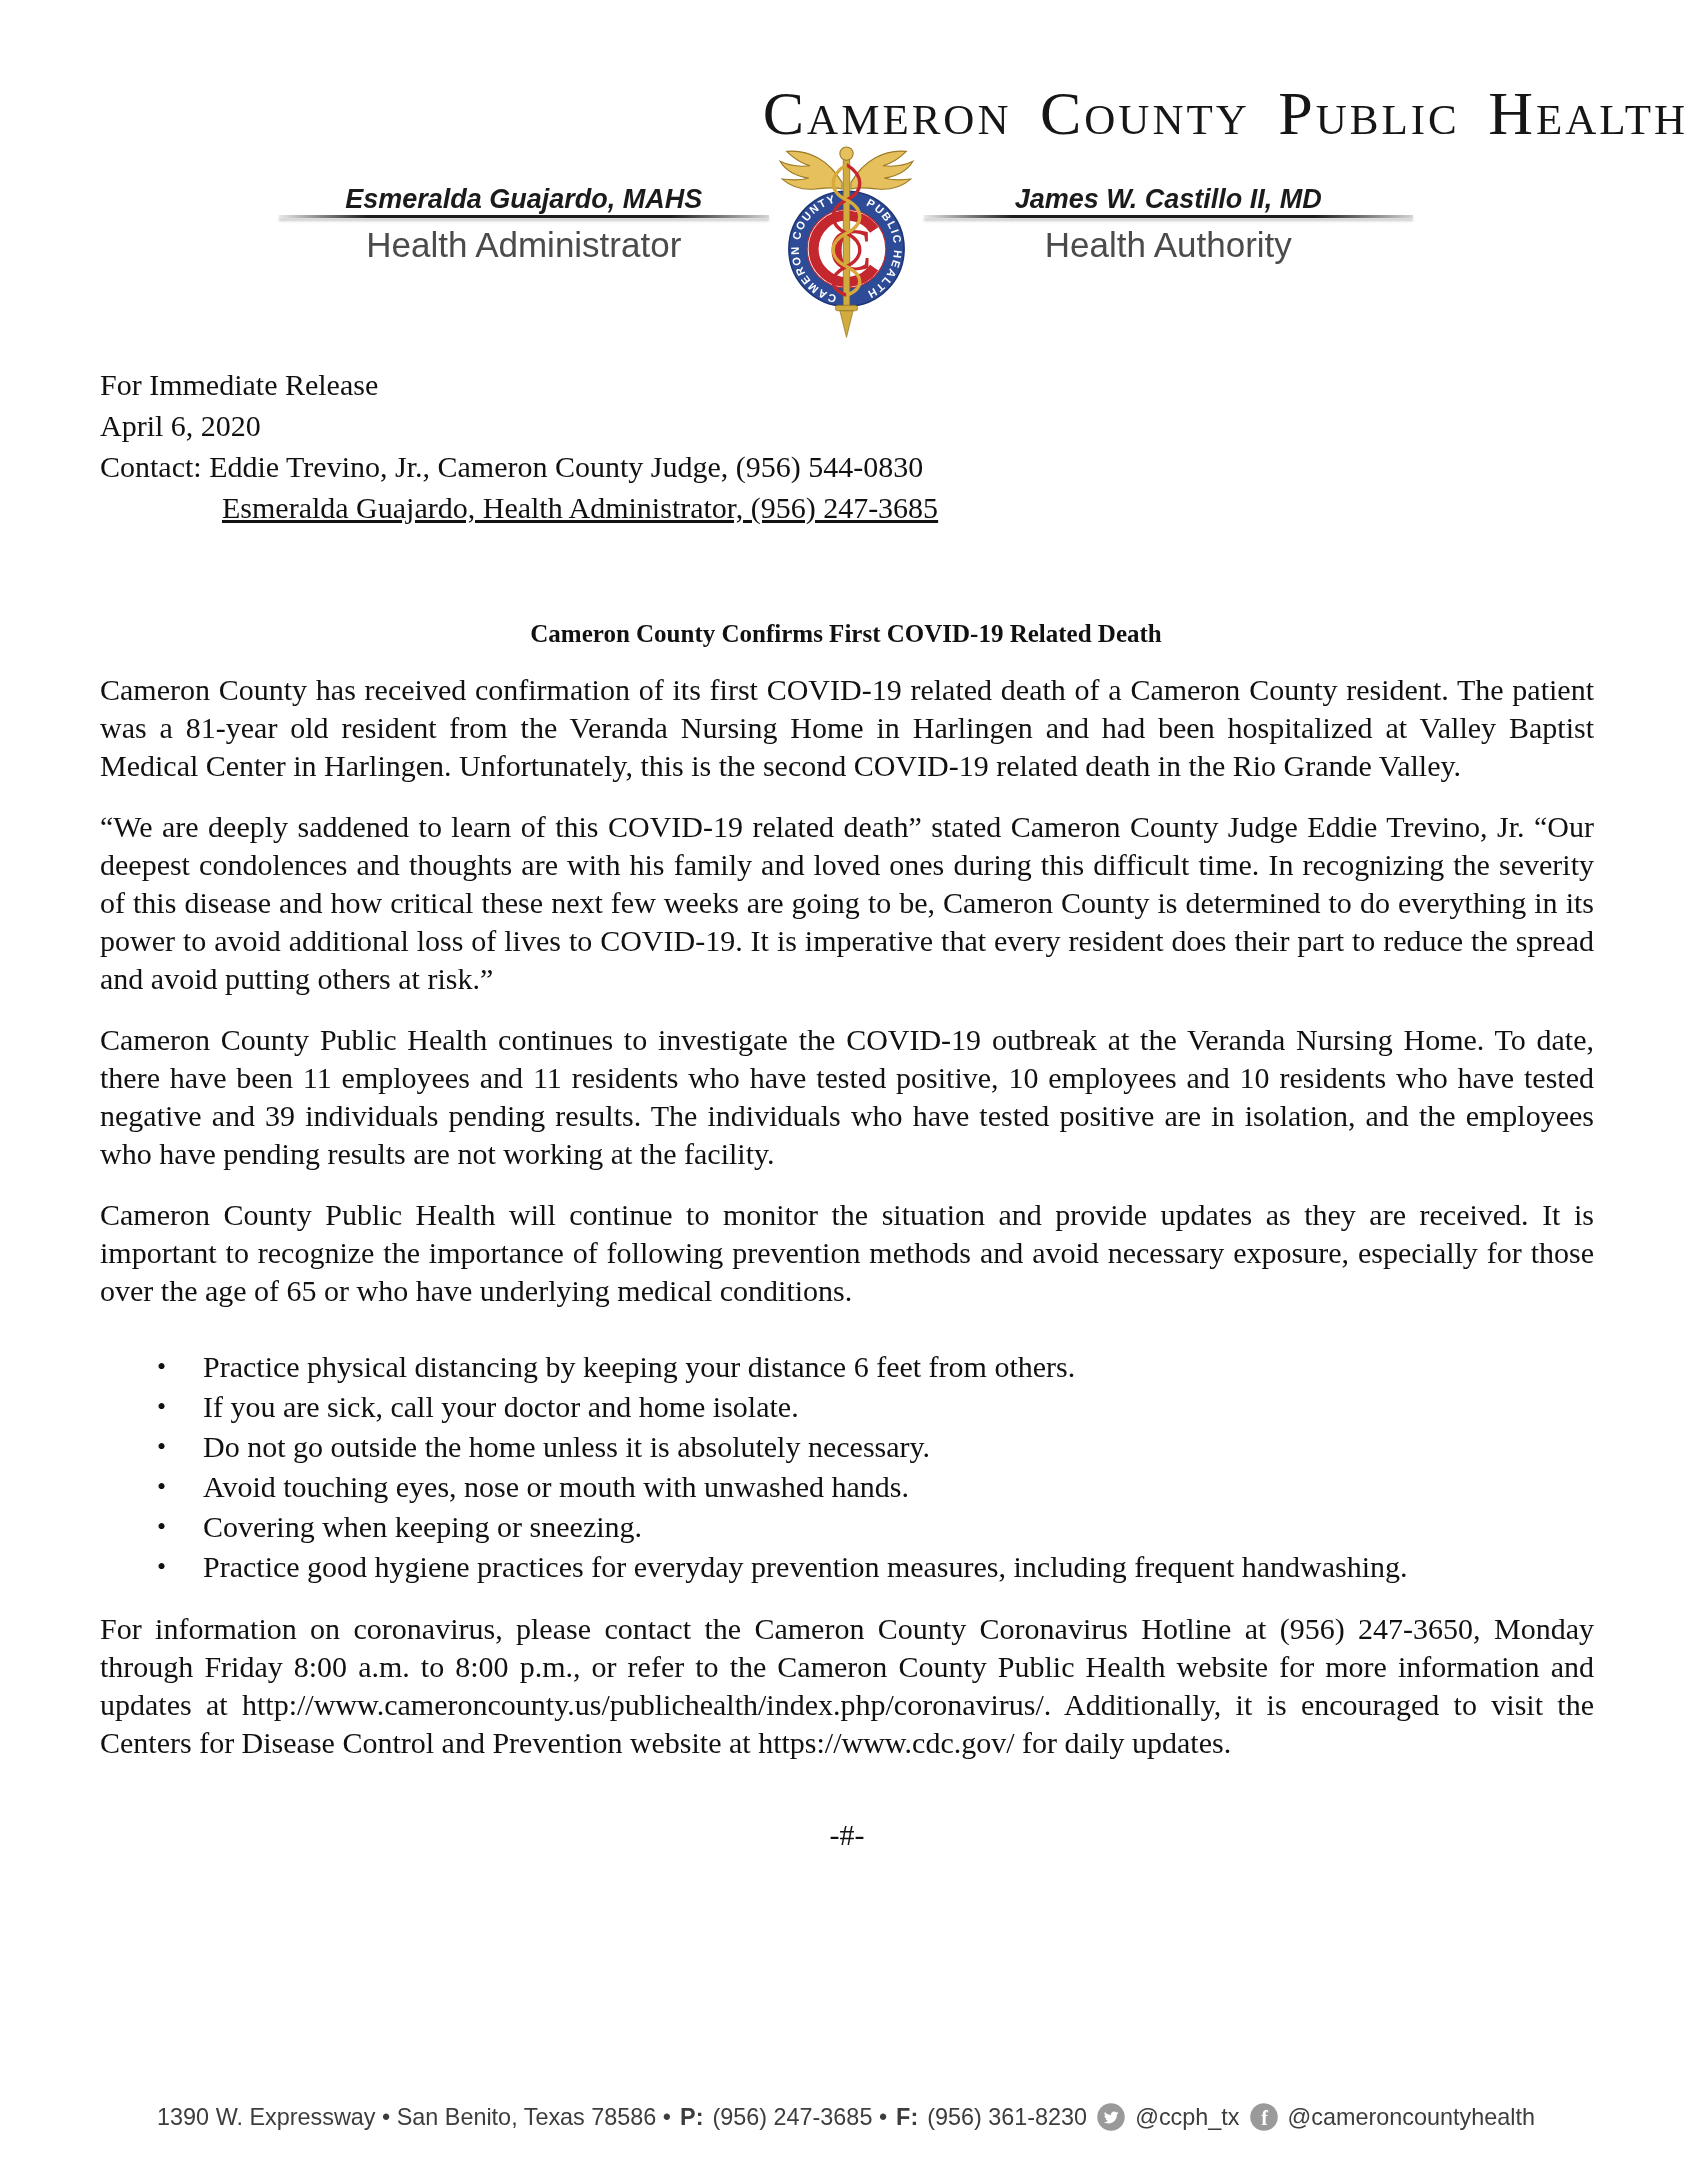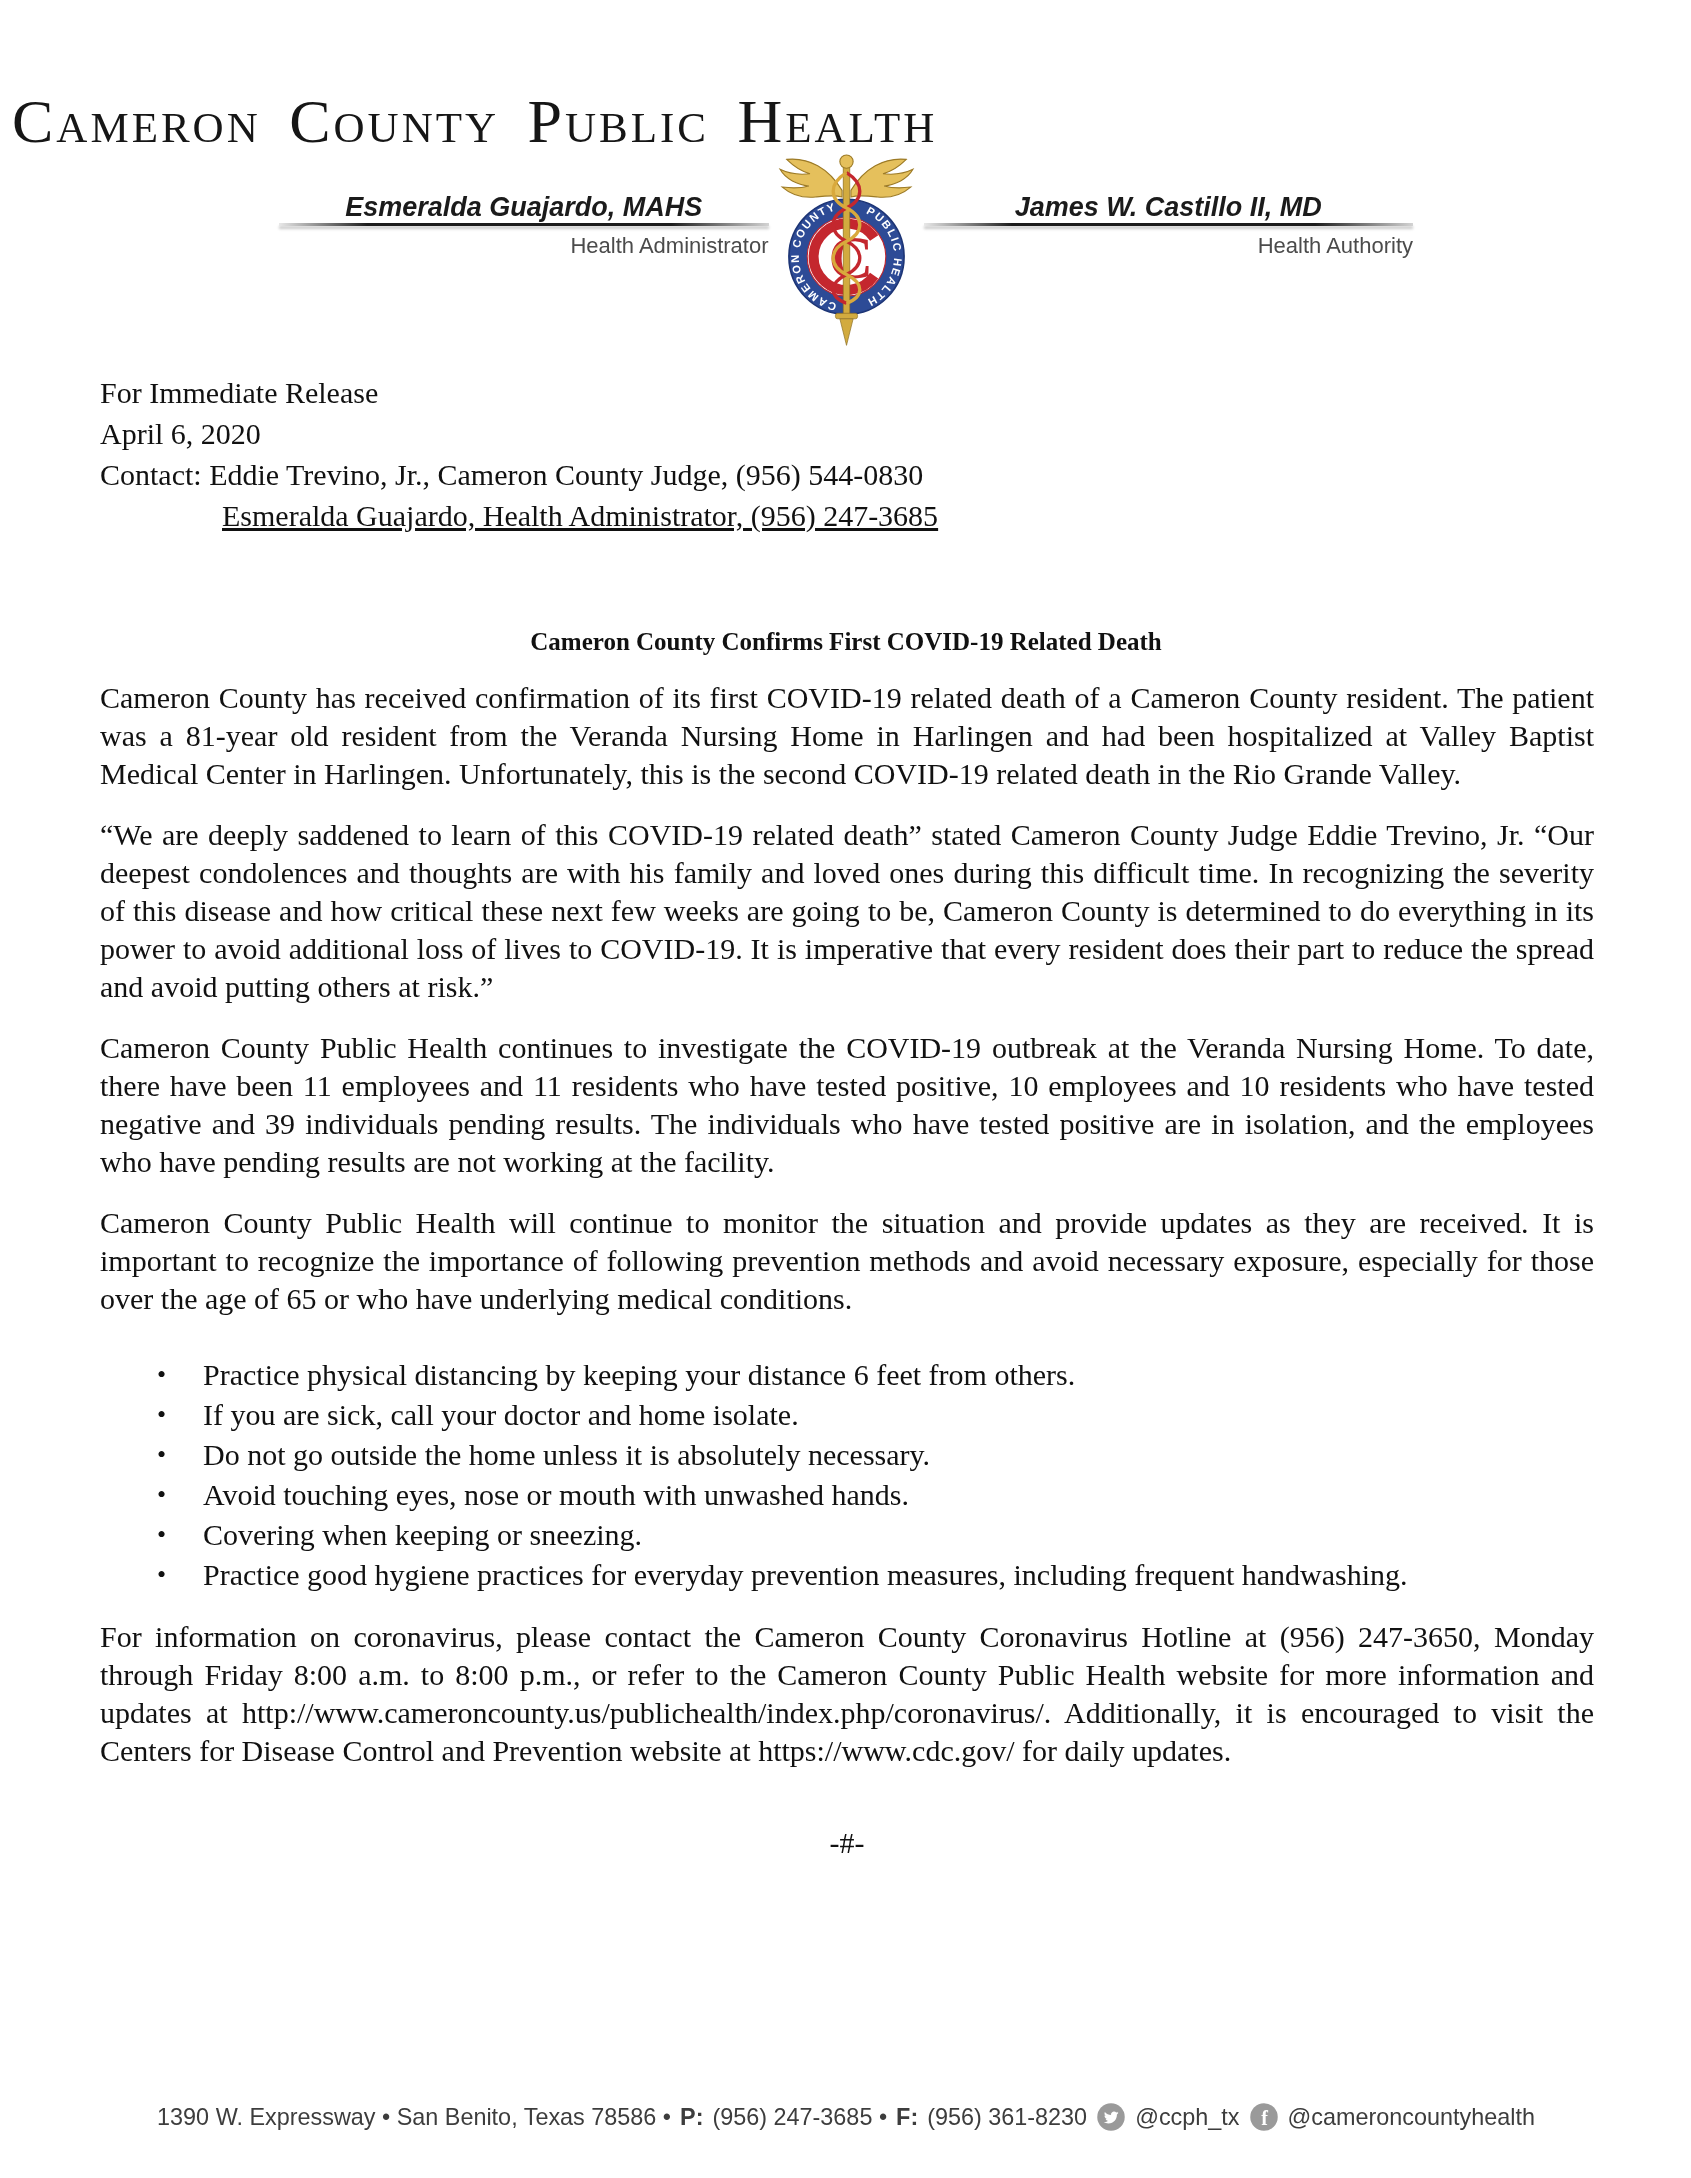--- a/index.html
+++ b/index.html
@@ -9,22 +9,22 @@
     height: 2178px;
     background: #ffffff;
     overflow: hidden;
     font-family: "Liberation Serif", serif;
     color: #111111;
   }
 
   
   .masthead { padding-top: 78px; }
   .masthead-title {
-    margin: 12px;
-    text-align: left;
+    margin: 4px;
+    text-align: right;
     font-family: "Liberation Serif", serif;
     font-variant-caps: small-caps;
     font-weight: 400;
     font-size: 62px;
     letter-spacing: 3px;
     word-spacing: 10px;
     color: #161616;
     line-height: 1.0;
   }
   .officials-row {
@@ -43,21 +43,21 @@
     font-size: 27px;
     color: #1b1b1b;
     margin-bottom: 0;
   }
   .name-rule {
     height: 3px;
     background: linear-gradient(to right, rgba(70,70,70,0.12), #1c1c1c 18%, #1c1c1c 80%, rgba(130,130,130,0.35));
     box-shadow: 0 3px 3px rgba(0,0,0,0.22);
     margin-bottom: 7px;
   }
-  .official-title { font-size: 22px; font-weight: 400; color: #4b4b4b; text-align: right; }
+  .official-title { font-size: 35px; font-weight: 400; color: #4b4b4b; }
   .seal-wrap { display: flex; justify-content: center; }
   .seal-wrap svg { margin-top: -20px; }
 
   
   .release-info { margin: 32px 100px 16px 100px; font-size: 30px; line-height: 41px; }
   .contact-indent { padding-left: 122px; text-decoration: underline; }
 
   
   .headline {
     margin: 92px 100px 0 100px;

